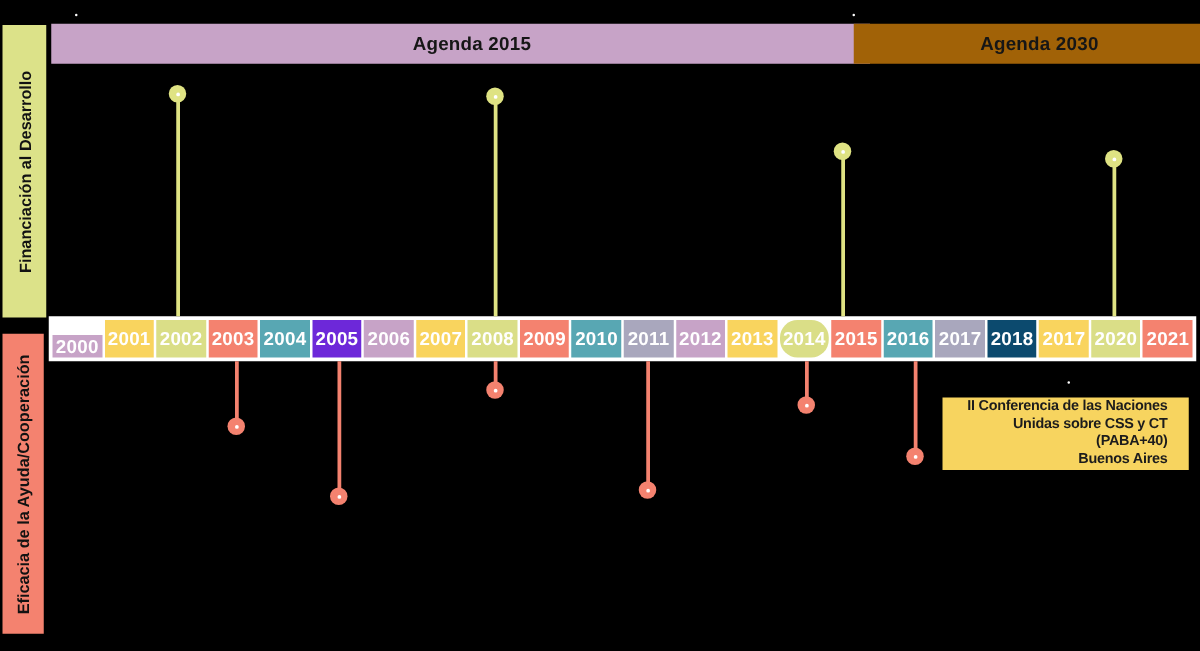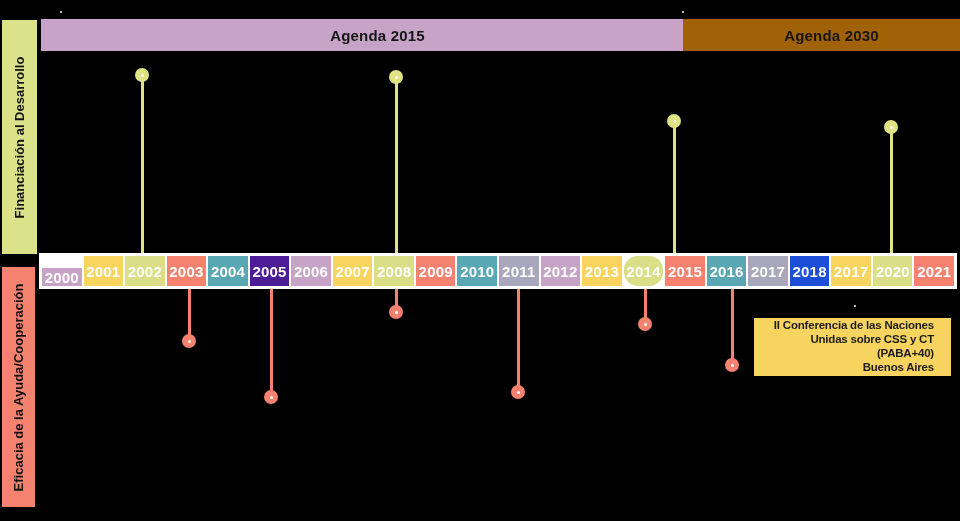--- a/index.html
+++ b/index.html
@@ -104,34 +104,34 @@
   <div class="side-label" id="side-eficacia" style="background-color: rgb(244, 130, 111);">
     <span class="vtext">Eficacia de la Ayuda/Cooperación</span>
   </div>
 
   <div class="timeline-strip" id="year-row">
       <div class="year-cell" style="background-color: rgb(199, 163, 199); margin-top: 12px;">2000</div>
       <div class="year-cell" style="background-color: rgb(249, 212, 94);">2001</div>
       <div class="year-cell" style="background-color: rgb(218, 222, 135);">2002</div>
       <div class="year-cell" style="background-color: rgb(244, 130, 111);">2003</div>
       <div class="year-cell" style="background-color: rgb(88, 167, 179);">2004</div>
-      <div class="year-cell" style="background-color: #4c1d95;">2005</div>
+      <div class="year-cell" style="background-color: #6d28d9;">2005</div>
       <div class="year-cell" style="background-color: rgb(199, 163, 199);">2006</div>
       <div class="year-cell" style="background-color: rgb(249, 212, 94);">2007</div>
       <div class="year-cell" style="background-color: rgb(218, 222, 135);">2008</div>
       <div class="year-cell" style="background-color: rgb(244, 130, 111);">2009</div>
       <div class="year-cell" style="background-color: rgb(88, 167, 179);">2010</div>
       <div class="year-cell" style="background-color: rgb(169, 167, 189);">2011</div>
       <div class="year-cell" style="background-color: rgb(199, 163, 199);">2012</div>
       <div class="year-cell" style="background-color: rgb(249, 212, 94);">2013</div>
       <div class="year-cell" style="background-color: rgb(218, 222, 135); border-radius: 14px;">2014</div>
       <div class="year-cell" style="background-color: rgb(244, 130, 111);">2015</div>
       <div class="year-cell" style="background-color: rgb(88, 167, 179);">2016</div>
       <div class="year-cell" style="background-color: rgb(169, 167, 189);">2017</div>
-      <div class="year-cell" style="background-color: #1d4ed8;">2018</div>
+      <div class="year-cell" style="background-color: #0c4a6e;">2018</div>
       <div class="year-cell" style="background-color: rgb(249, 212, 94);">2017</div>
       <div class="year-cell" style="background-color: rgb(218, 222, 135);">2020</div>
       <div class="year-cell" style="background-color: rgb(244, 130, 111);">2021</div>
     </div>
 
   <div class="marker-layer" id="marker-layer">
       <div class="stem" style="background-color: rgb(223, 227, 131); left: 140.5px; top: 75px; height: 178px;"></div>
       <div class="dot" style="background-color: rgb(223, 227, 131); left: 135px; top: 68px;"></div>
       <div class="stem" style="background-color: rgb(223, 227, 131); left: 394.5px; top: 77px; height: 176px;"></div>
       <div class="dot" style="background-color: rgb(223, 227, 131); left: 389px; top: 70px;"></div>

